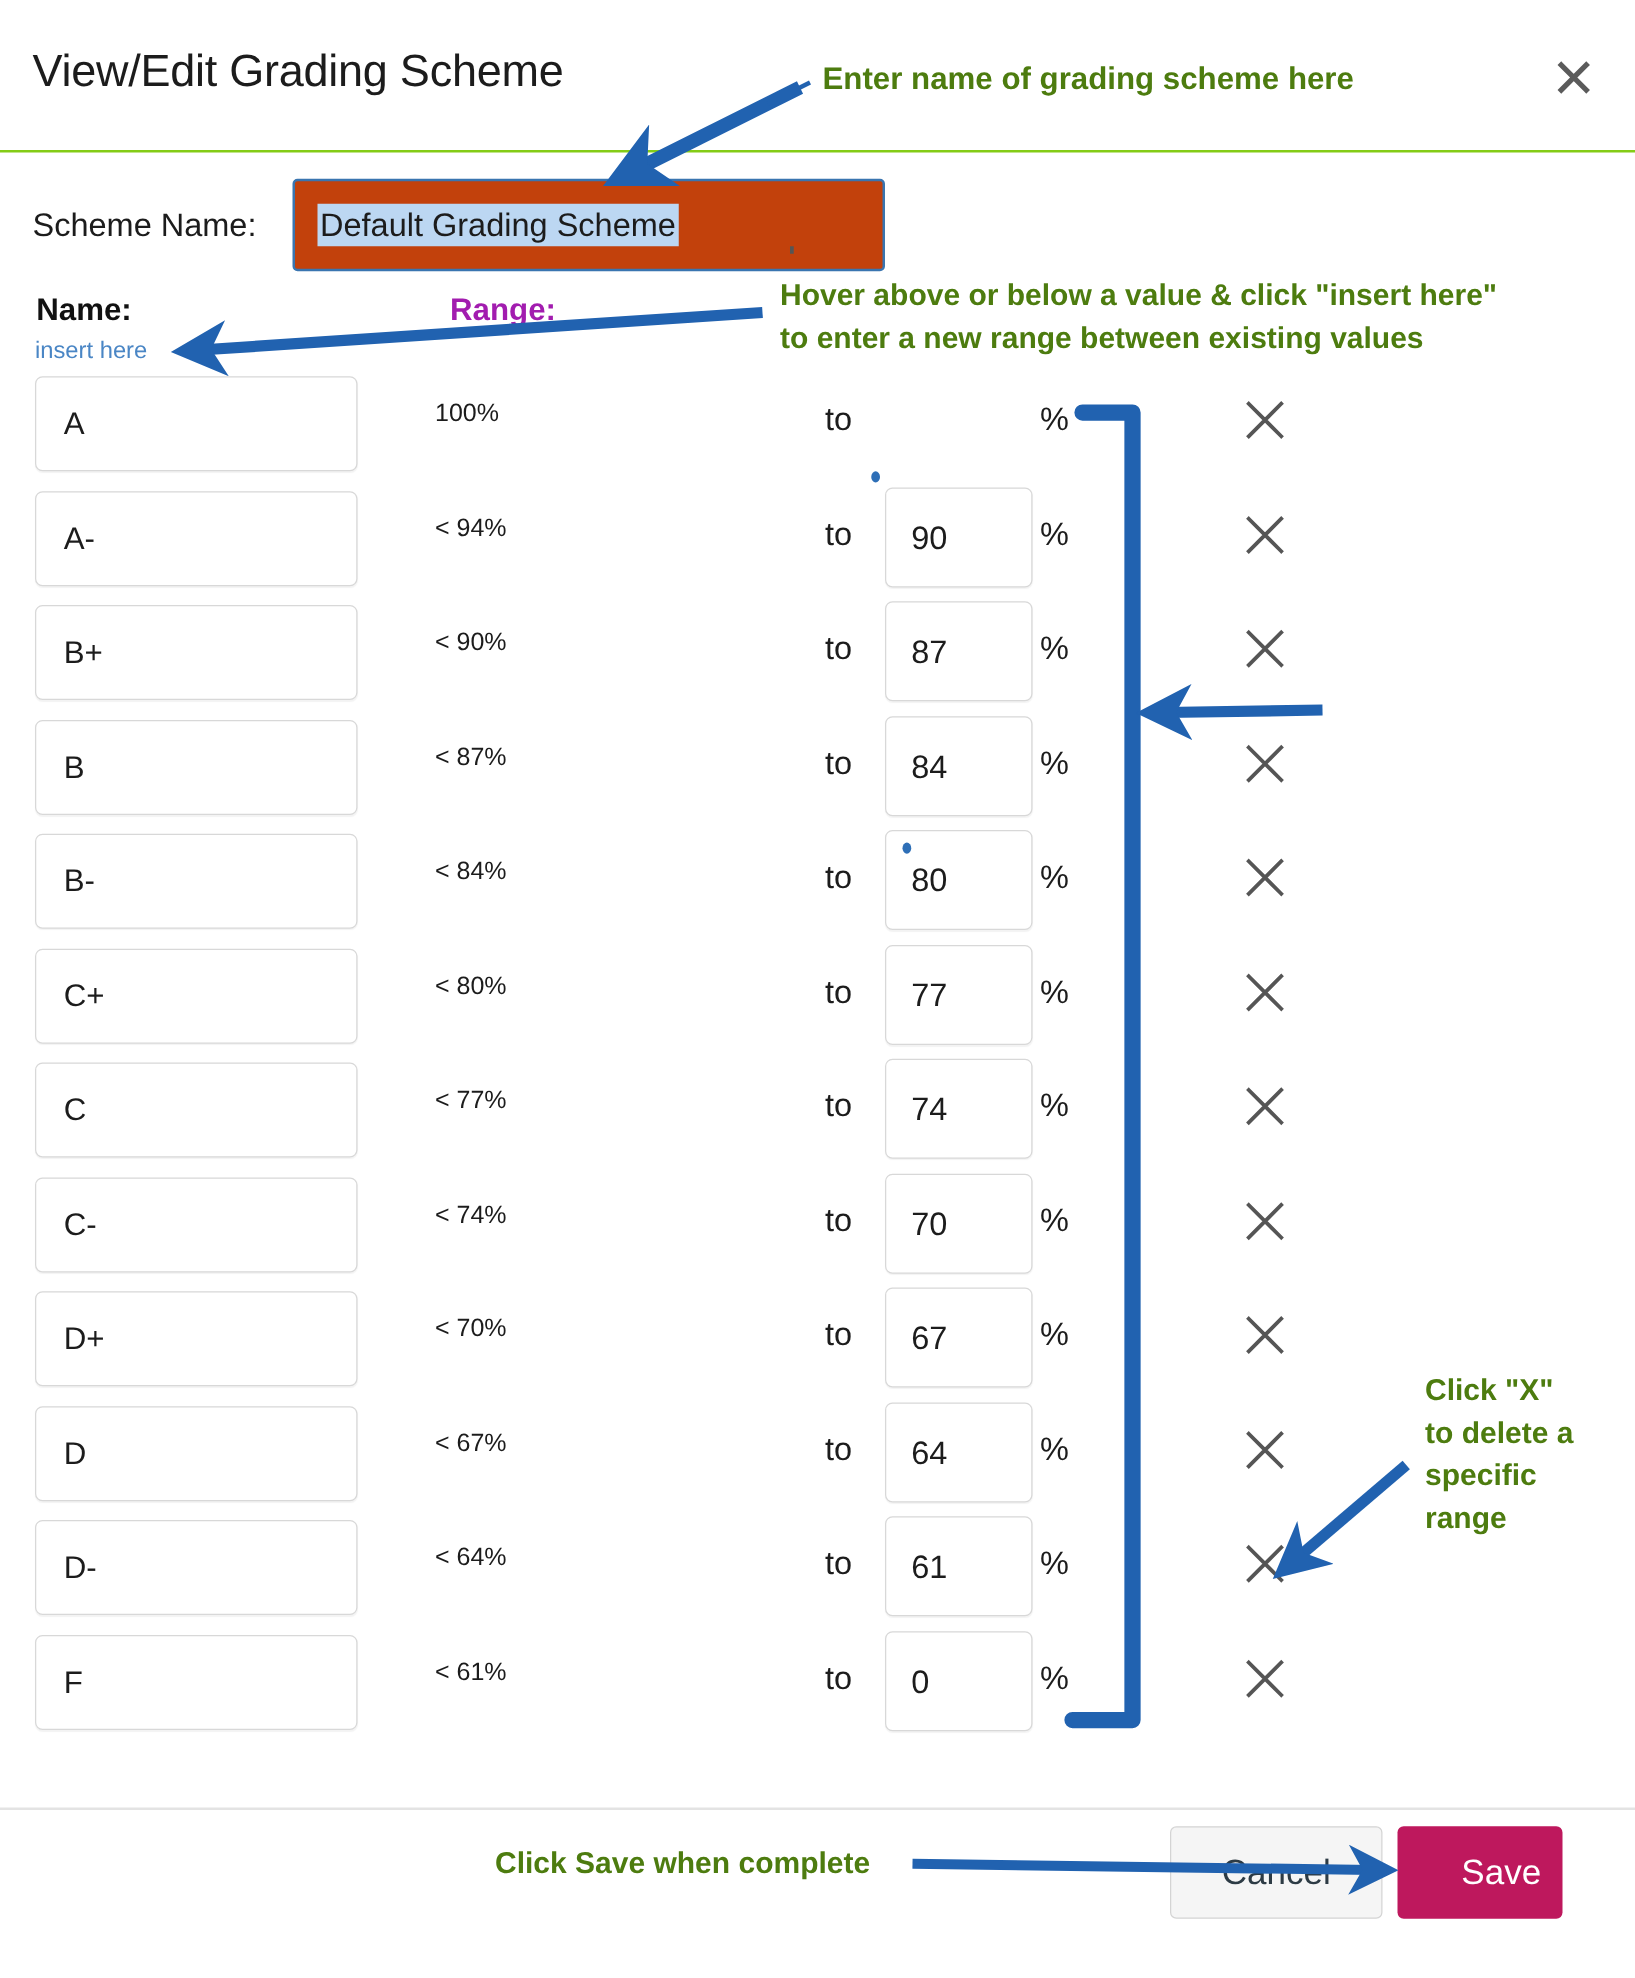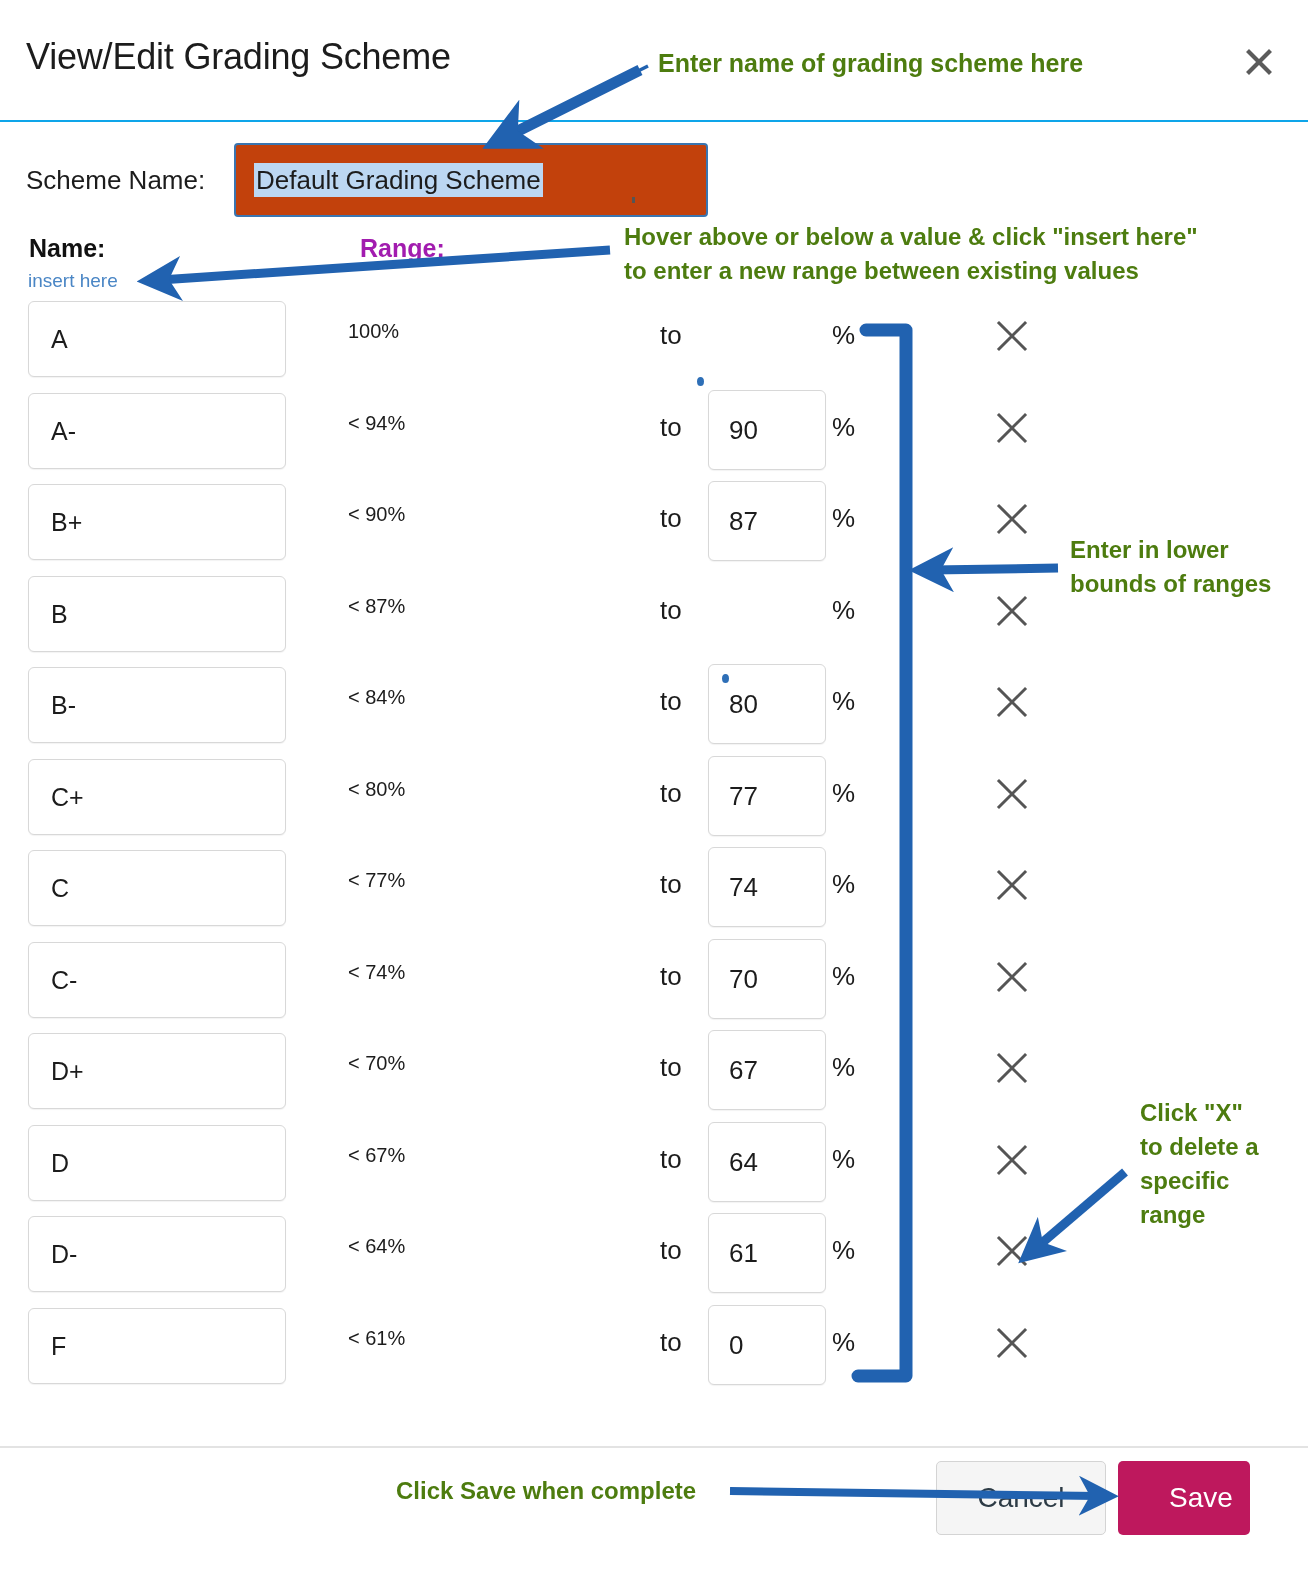--- a/index.html
+++ b/index.html
@@ -15,21 +15,21 @@
     color: #1c1c1c;
     overflow: hidden;
   }
 
   
   #dialog-header {
     position: absolute;
     left: 0; top: 0;
     width: 1308px;
     height: 122px;
-    border-bottom: 2px solid #0ea5e9;
+    border-bottom: 2px solid #84cc16;
     box-sizing: border-box;
   }
   #dialog-title {
     position: absolute;
     left: 26px;
     top: 36px;
     font-size: 36px;
     font-weight: 400;
     color: #1c1c1c;
     letter-spacing: -0.2px;
@@ -343,20 +343,21 @@
       <div class="delete-row-button">
         <svg width="32" height="32" viewBox="0 0 32 32">
           <path d="M3 3 L29 29 M29 3 L3 29" stroke="#555" stroke-width="3" stroke-linecap="square"></path>
         </svg>
       </div>
     </div>
     <div class="row">
       <div class="grade-name-input">B</div>
       <div class="range-upper">&lt; 87%</div>
       <div class="to-label">to</div>
+      <div class="lower-bound-input">84</div>
       <div class="percent-sign">%</div>
       <div class="delete-row-button">
         <svg width="32" height="32" viewBox="0 0 32 32">
           <path d="M3 3 L29 29 M29 3 L3 29" stroke="#555" stroke-width="3" stroke-linecap="square"></path>
         </svg>
       </div>
     </div>
     <div class="row">
       <div class="grade-name-input">B-</div>
       <div class="range-upper">&lt; 84%</div>
@@ -489,22 +490,20 @@
     </g>
 
     <g>
       <path d="M730,1491 L1098,1496" stroke="#2162b0" stroke-width="8" fill="none" marker-end="url(#arrowhead)"></path>
     </g>
   </svg>
 
   <div class="annot-text" id="annot-name">Enter name of grading scheme here</div>
   <div class="annot-text" id="annot-hover">Hover above or below a value &amp; click "insert here"
 to enter a new range between existing values</div>
-  <div class="annot-text" id="annot-lower">Enter in lower
-bounds of ranges</div>
   <div class="annot-text" id="annot-delete">Click "X"
 to delete a
 specific
 range</div>
   <div class="annot-text" id="annot-save">Click Save when complete</div>
 </div>
 
 <div class="cursor-dot" style="left: 697px; top: 377px;"></div>
 <div class="cursor-dot" style="left: 722px; top: 674px;"></div>
 

